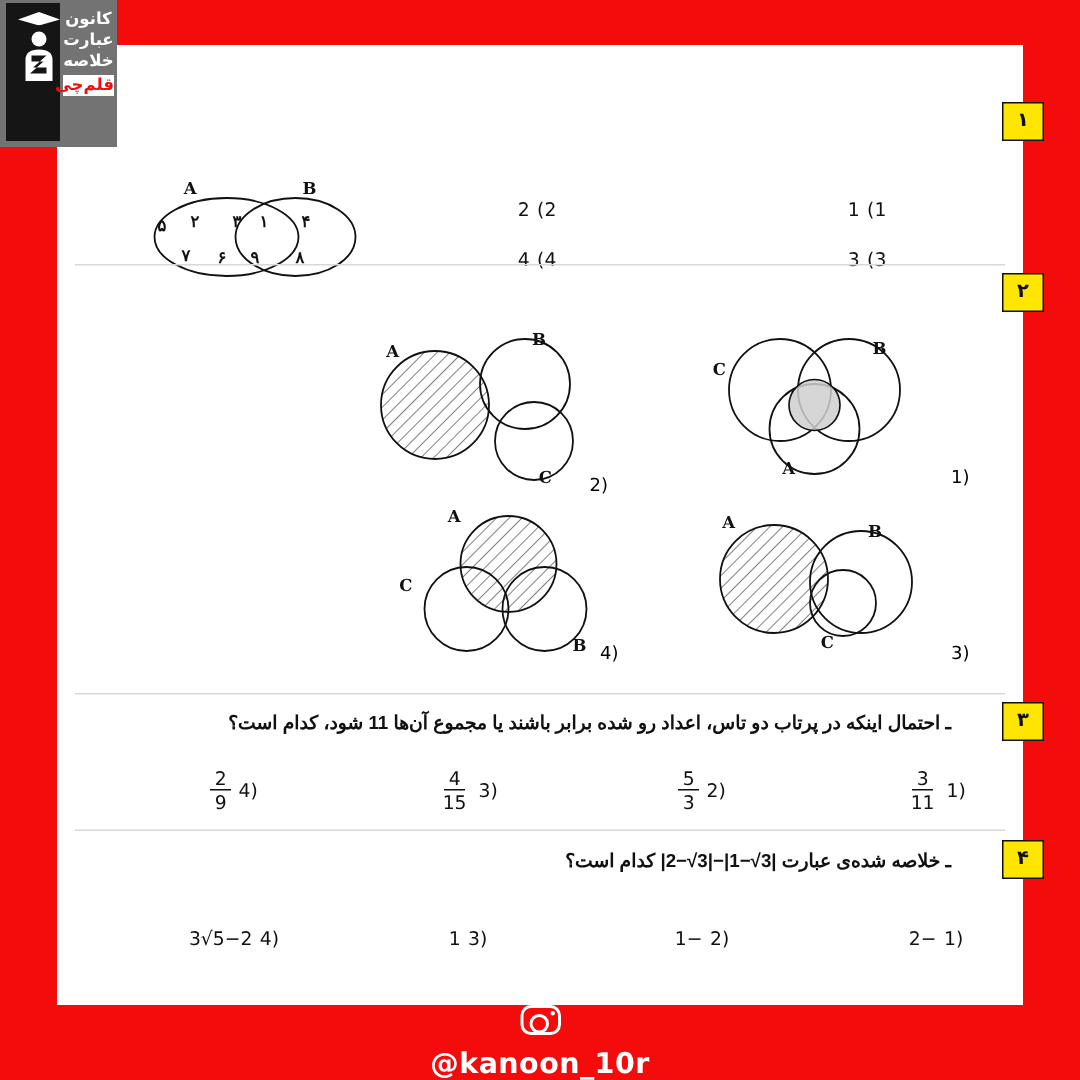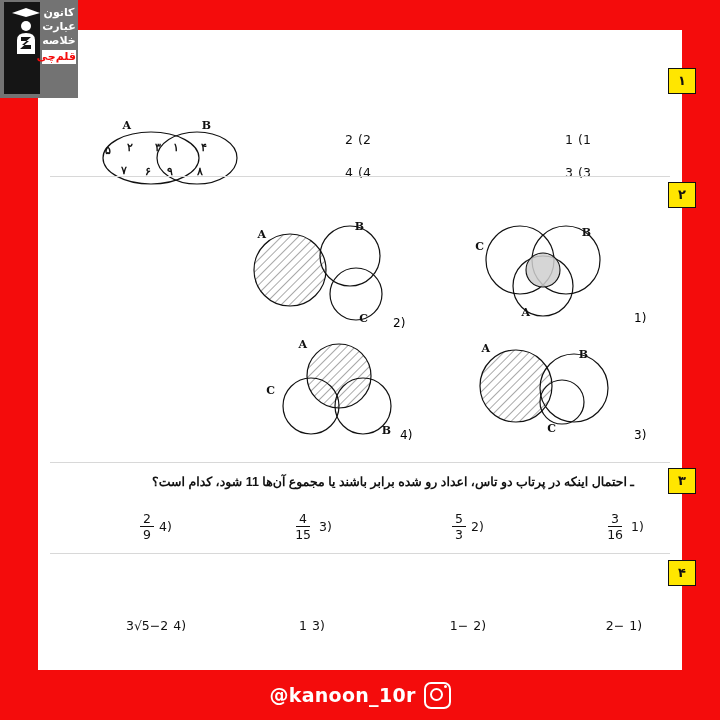--- a/index.html
+++ b/index.html
@@ -77,21 +77,21 @@
   
   .frac{display:inline-flex;flex-direction:column;align-items:center;line-height:1.05;}
   .frac .num{border-bottom:1.3px solid #111;padding:0 3px 1px 3px;}
   .frac .den{padding:1px 3px 0 3px;}
   
   svg{display:block;}
   .fig-lbl{font-size:11px;font-weight:bold;fill:#111;font-family:"DejaVu Serif",serif;}
   
   .footer{
     position:absolute;left:0;bottom:0;width:720px;height:50px;
-    background:#f40c0c;display:flex;align-items:center;justify-content:center;gap:8px;
+    background:#f40c0c;display:flex;align-items:center;justify-content:center;gap:8px;flex-direction:column;
   }
   .ig{
     width:23px;height:23px;border:2.4px solid #fff;border-radius:7px;
     position:relative;
   }
   .ig:after{
     content:"";position:absolute;left:4px;top:4px;width:9px;height:9px;
     border:2.2px solid #fff;border-radius:50%;
   }
   .ig:before{
@@ -244,21 +244,21 @@
       <span class="q-num">۳</span>
       <span>ـ احتمال اینکه در پرتاب دو تاس، اعداد رو شده برابر باشند یا مجموع آن‌ها 11 شود، کدام است؟</span>
     </div>
   </div>
 
   <div class="opts" style="position:absolute;top:482px;left:10px;width:624px;">
     <div class="opt">
       <span class="lbl">(1</span>
       <span class="frac">
         <span class="num">3</span>
-        <span class="den">16</span>
+        <span class="den">11</span>
       </span>
     </div>
     <div class="opt">
       <span class="lbl">(2</span>
       <span class="frac">
         <span class="num">5</span>
         <span class="den">3</span>
       </span>
     </div>
     <div class="opt">
@@ -275,20 +275,21 @@
         <span class="den">9</span>
       </span>
     </div>
   </div>
 
   <div class="sep" style="top:523px;"></div>
 
   <div class="q" style="top:534px;">
     <div class="q-head">
       <span class="q-num">۴</span>
+      <span>ـ خلاصه شده‌ی عبارت |3√−1|−|3√−2| کدام است؟</span>
     </div>
   </div>
 
   <div class="opts" style="position:absolute;top:588px;left:10px;width:624px;">
     <div class="opt">
       <span class="lbl">(1</span>
       <span>−2</span>
     </div>
     <div class="opt">
       <span class="lbl">(2</span>

